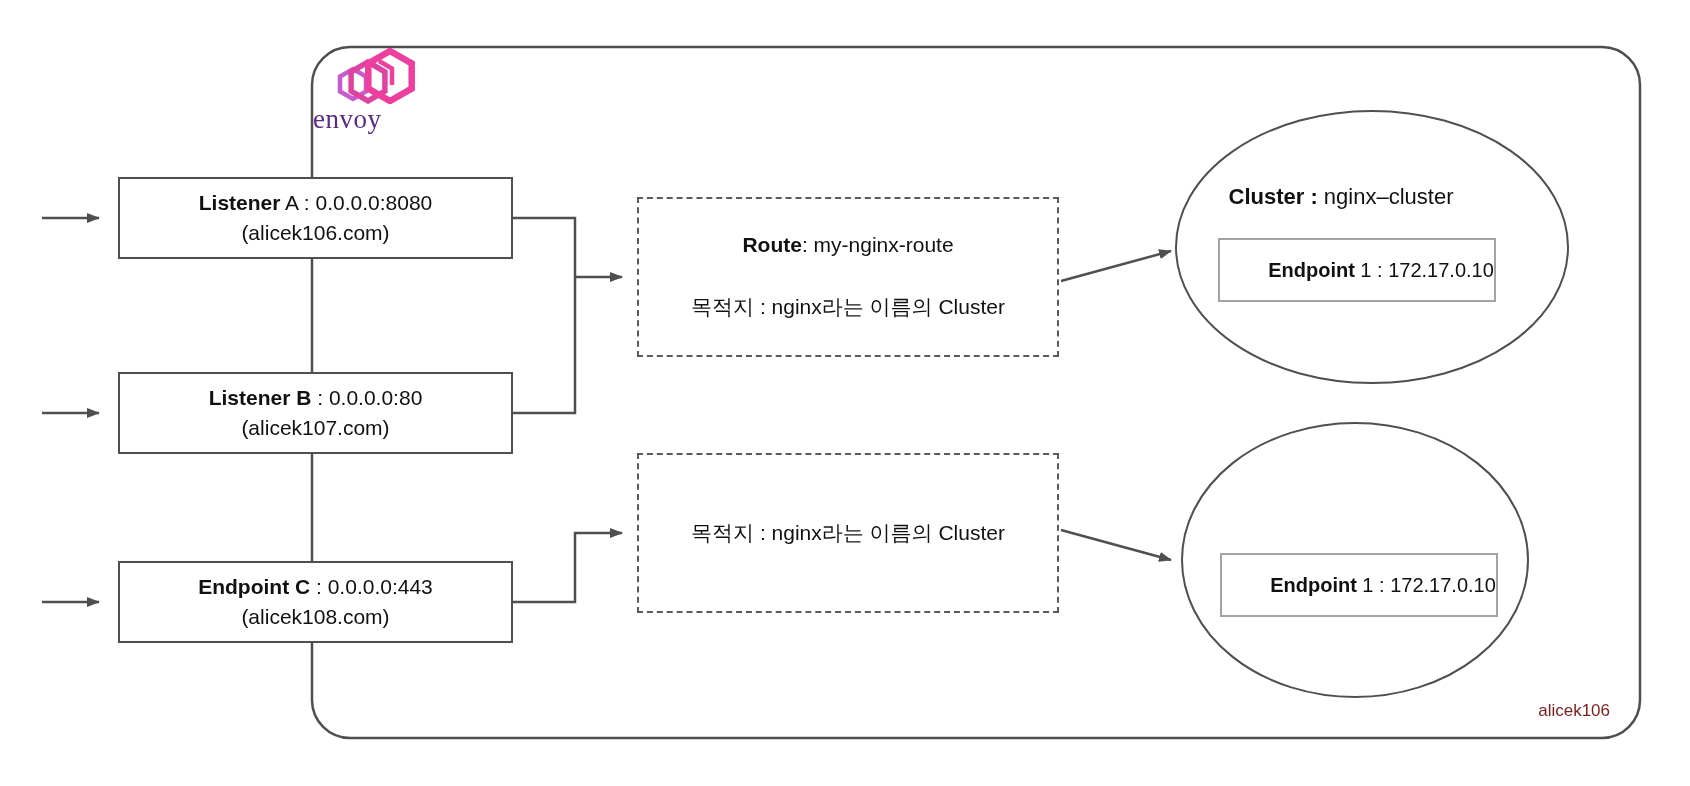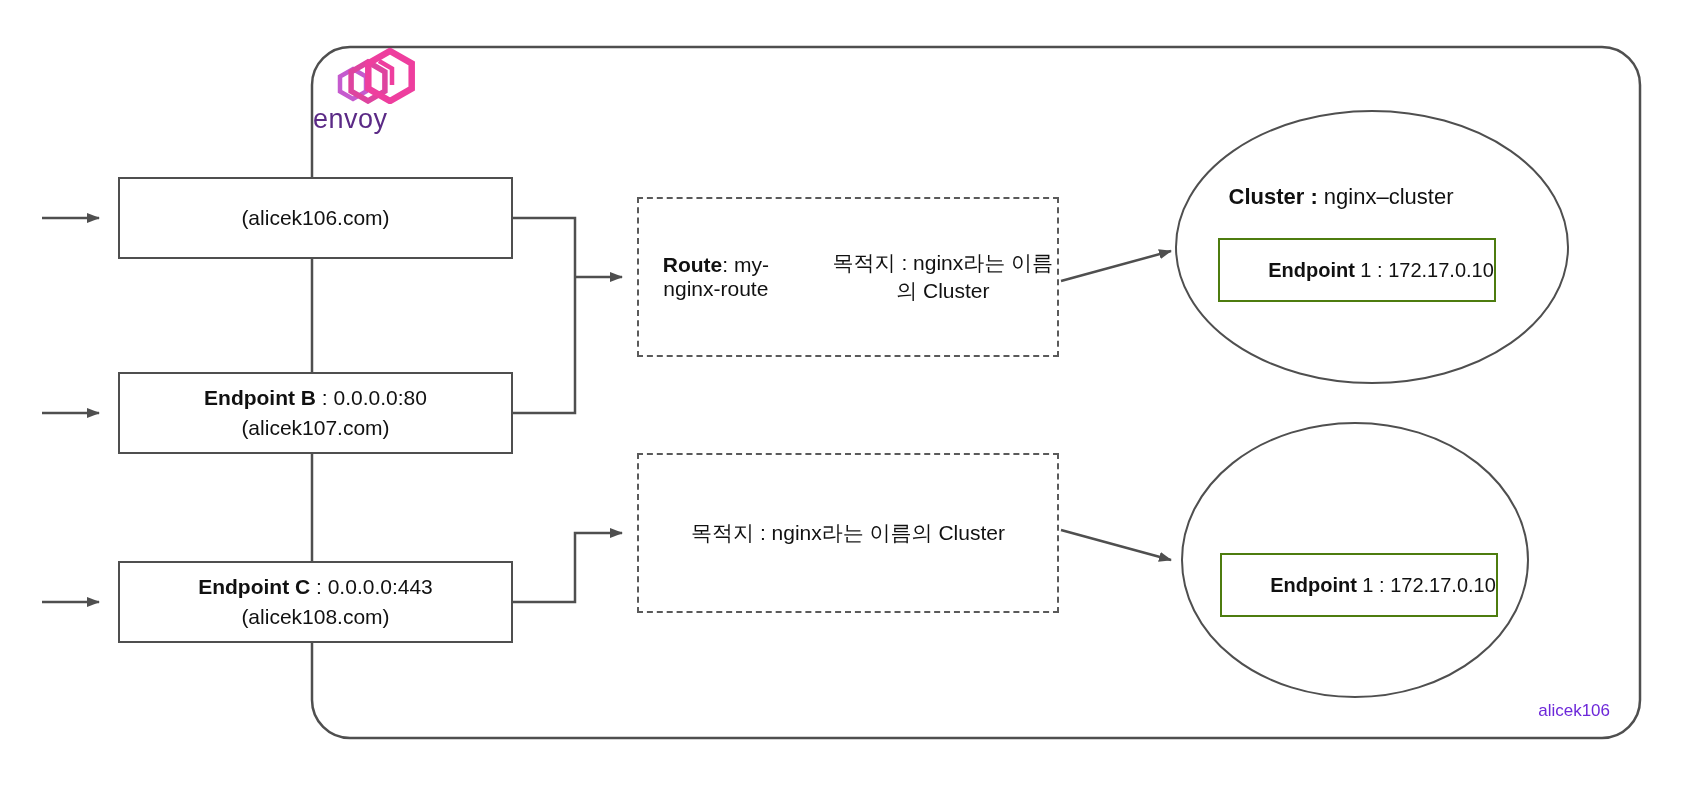--- a/index.html
+++ b/index.html
@@ -13,36 +13,36 @@
     left:118px;width:395px;height:82px;
     background:#ffffff;border:2px solid #4f4f4f;
     display:flex;flex-direction:column;justify-content:center;align-items:center;
     font-size:21px;line-height:1.42;text-align:center;
   }
   .b{font-weight:bold;}
 
   .route{
     left:637px;width:422px;height:160px;
     border:2px dashed #5a5a5a;background:transparent;
-    display:flex;justify-content:center;align-items:center;
+    display:flex;flex-direction:column;justify-content:center;align-items:center;
     gap:36px;font-size:21px;text-align:center;
   }
 
   .cluster-title{
     width:390px;text-align:center;font-size:22px;line-height:1.3;white-space:nowrap;
   }
   .endpoint{
-    width:278px;height:64px;background:#ffffff;border:2px solid #4d7c0f;
+    width:278px;height:64px;background:#ffffff;border:2px solid #a3a3a3;
     display:flex;justify-content:center;align-items:center;
     font-size:20px;white-space:nowrap;padding-left:48px;
   }
 
-  .watermark{font-size:17px;color:#6d28d9;}
+  .watermark{font-size:17px;color:#7f1d1d;}
 
-  .logo{left:313px;top:48px;width:120px;text-align:left;}
+  .logo{left:313px;top:48px;width:120px;text-align:left;font-family:Liberation Serif, serif;}
   .logo .wordmark{
     display:block;margin-top:2px;font-size:27px;line-height:1;
     color:#5b2a86;letter-spacing:0.5px;
   }
   .logo svg{display:block;margin-left:9px;}
 </style>
 </head>
 <body>
 
 <div id="stage">
@@ -78,24 +78,25 @@
         <polygon points="31,21 44,28.5 44,43.5 31,51 18,43.5 18,28.5" stroke-width="4.5" stroke="#c55bce"></polygon>
         <polygon points="46,14 62.9,23.75 62.9,43.25 46,53 29.1,43.25 29.1,23.75" stroke-width="5.5" stroke="#de449f"></polygon>
         <polygon points="68,3 89.7,15.5 89.7,40.5 68,53 46.3,40.5 46.3,15.5" stroke-width="6.5" stroke="#ee3e9e"></polygon>
         <polyline points="57,13 70,20.5 70,37" stroke-width="4.5" stroke="#ee3e9e"></polyline>
       </g>
     </svg>
     <span class="wordmark">envoy</span>
   </div>
 
   <div class="abs listener" style="top:177px">
+    <div><span class="b">Listener</span><span> A : 0.0.0.0:8080</span></div>
     <div>(alicek106.com)</div>
   </div>
   <div class="abs listener" style="top:372px">
-    <div><span class="b">Endpoint B</span><span> : 0.0.0.0:80</span></div>
+    <div><span class="b">Listener B</span><span> : 0.0.0.0:80</span></div>
     <div>(alicek107.com)</div>
   </div>
   <div class="abs listener" style="top:561px">
     <div><span class="b">Endpoint C</span><span> : 0.0.0.0:443</span></div>
     <div>(alicek108.com)</div>
   </div>
 
   <div class="abs route" style="top:197px">
     <div><span class="b">Route</span><span>: my-nginx-route</span></div>
     <div>목적지 : nginx라는 이름의 Cluster</div>

